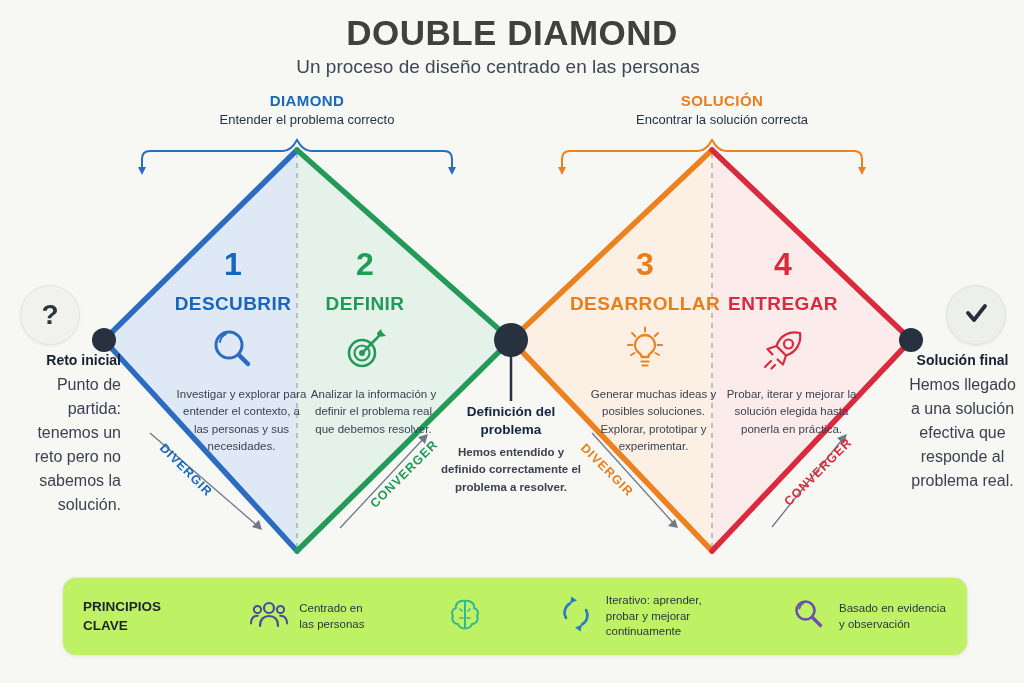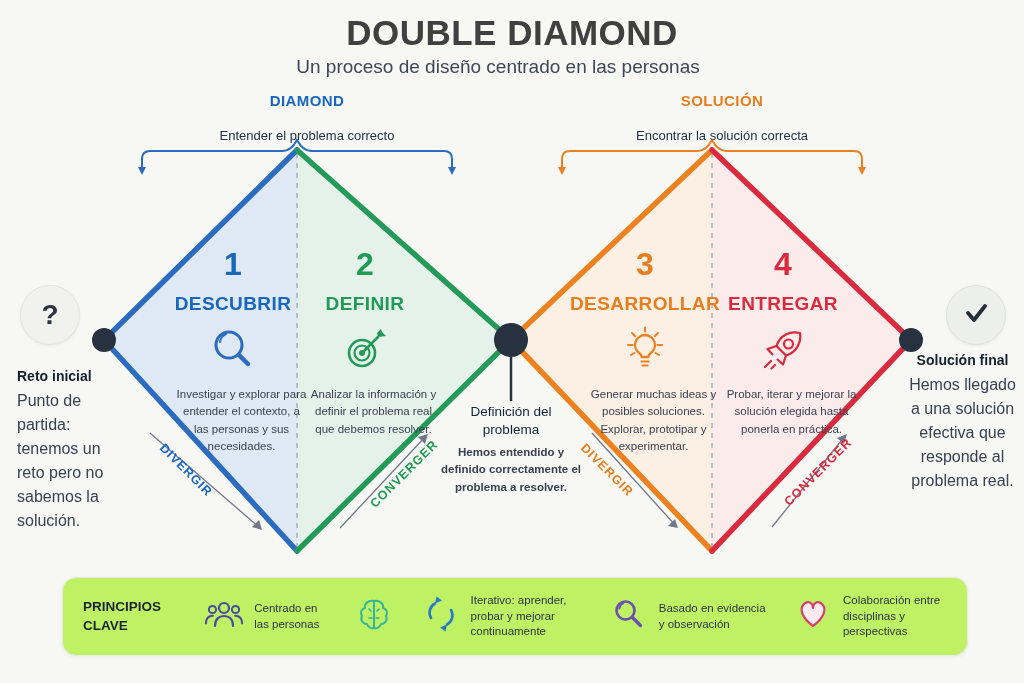--- a/index.html
+++ b/index.html
@@ -9,21 +9,21 @@
     font-family:"Liberation Sans","DejaVu Sans",sans-serif;
   }
   .abs{position:absolute;}
   .center{text-align:center;}
   
   .title{top:13px;left:0;width:1024px;font-size:35px;font-weight:800;letter-spacing:.5px;color:#404040;}
   .subtitle{top:56px;left:0;width:996px;font-size:19px;color:#3f4756;}
   
   .phase{width:320px;}
   .phase-label{font-size:15px;font-weight:800;letter-spacing:.4px;}
-  .phase-caption{font-size:13px;color:#243247;margin-top:19px;}
+  .phase-caption{font-size:13px;color:#243247;margin-top:3px;}
   .phase-problem{top:92px;left:147px;}
   .phase-solution{top:92px;left:562px;}
   .c-blue{color:#1767be;} .c-green{color:#1f9b56;} .c-orange{color:#e97e1e;} .c-red{color:#da2b3e;}
   
   .overlay{top:0;left:0;}
   
   .stage{width:150px;text-align:center;}
   .stage-number{font-size:32px;font-weight:800;line-height:1;}
   .stage-title{font-size:19px;font-weight:800;letter-spacing:.4px;margin-top:13px;}
   .stage-icon{margin-top:9px;height:54px;}
@@ -32,24 +32,24 @@
   .stage-2{left:290px;top:248px;}
   .stage-3{left:570px;top:248px;}
   .stage-4{left:708px;top:248px;}
   
   .endpoint-circle{width:58px;height:58px;border-radius:50%;display:flex;align-items:center;justify-content:center;}
   .start-circle{left:20px;top:285px;background:#f1f1ee;border:1px solid #e3e3df;box-shadow:0 1px 3px rgba(0,0,0,.06);}
   .end-circle{left:946px;top:285px;background:#edf0ea;border:1px solid #dfe3da;box-shadow:0 1px 3px rgba(0,0,0,.06);}
   .qmark{font-size:28px;font-weight:800;color:#2a3442;}
   .ep-title{font-size:14px;font-weight:800;color:#16202e;}
   .ep-desc{font-size:16px;line-height:1.5;color:#3a4150;margin-top:5px;}
-  .start-text{left:17px;top:352px;width:104px;text-align:left;margin-top:16px;}
+  .start-text{left:17px;top:352px;width:104px;text-align:right;}
   .end-text{left:905px;top:352px;width:115px;text-align:center;}
   .mid-text{left:431px;top:403px;width:160px;text-align:center;}
-  .mid-title{font-size:13.5px;font-weight:400;color:#10263d;line-height:1.3;width:120px;margin:0 auto;}
+  .mid-title{font-size:13.5px;font-weight:700;color:#10263d;line-height:1.3;width:120px;margin:0 auto;}
   .mid-desc{font-size:11.5px;line-height:1.5;color:#3a4150;margin-top:6px;width:148px;margin-left:auto;margin-right:auto;font-weight:bold;}
   
   .flow-label{font-size:12.5px;font-weight:800;letter-spacing:1px;white-space:nowrap;}
   .fl-1{left:186px;top:470px;transform:translate(-50%,-50%) rotate(45deg);}
   .fl-2{left:404px;top:474px;transform:translate(-50%,-50%) rotate(-45deg);}
   .fl-3{left:607px;top:470px;transform:translate(-50%,-50%) rotate(45deg);}
   .fl-4{left:818px;top:472px;transform:translate(-50%,-50%) rotate(-45deg);}
   
   .principles{left:62px;top:577px;width:906px;height:79px;background:#bef264;border:1px solid #e8e8e4;
     border-radius:14px;box-shadow:0 1px 4px rgba(0,0,0,.05);display:flex;align-items:center;
@@ -257,23 +257,15 @@
       <span class="picon">
         <svg width="40" height="40" viewBox="0 0 40 40" style="color:#6a4fb0">
           <circle cx="16.5" cy="15.5" r="9" fill="none" stroke="currentColor" stroke-width="2.6"></circle>
           <path d="M10.5,13.5 a7,7 0 0 1 4,-5.5" fill="none" stroke="currentColor" stroke-width="1.8" stroke-linecap="round"></path>
           <line x1="23.5" y1="22.5" x2="31.5" y2="30.5" stroke="currentColor" stroke-width="3.2" stroke-linecap="round"></line>
         </svg>
       </span>
       <span class="principle-label" style="width:108px">Basado en evidencia y observación</span>
     </div>
 
-    <div class="principle">
-      <span class="picon">
-        <svg width="40" height="40" viewBox="0 0 40 40">
-          <path d="M20,32 C9,24 6,15 11,10 C15,6 20,9 20,14 C20,9 25,6 29,10 C34,15 31,24 20,32 Z" fill="#fdeaf0" stroke="#d2406e" stroke-width="2.2" stroke-linejoin="round"></path>
-        </svg>
-      </span>
-      <span class="principle-label" style="width:104px">Colaboración entre disciplinas y perspectivas</span>
-    </div>
   </div>
 
 </div>
 
 </body></html>

